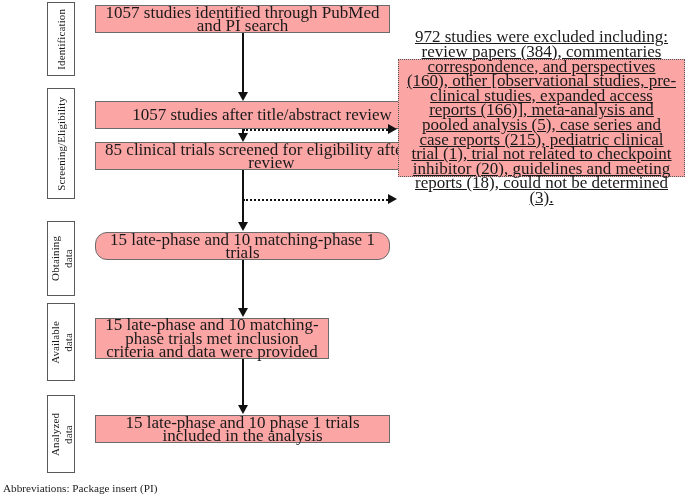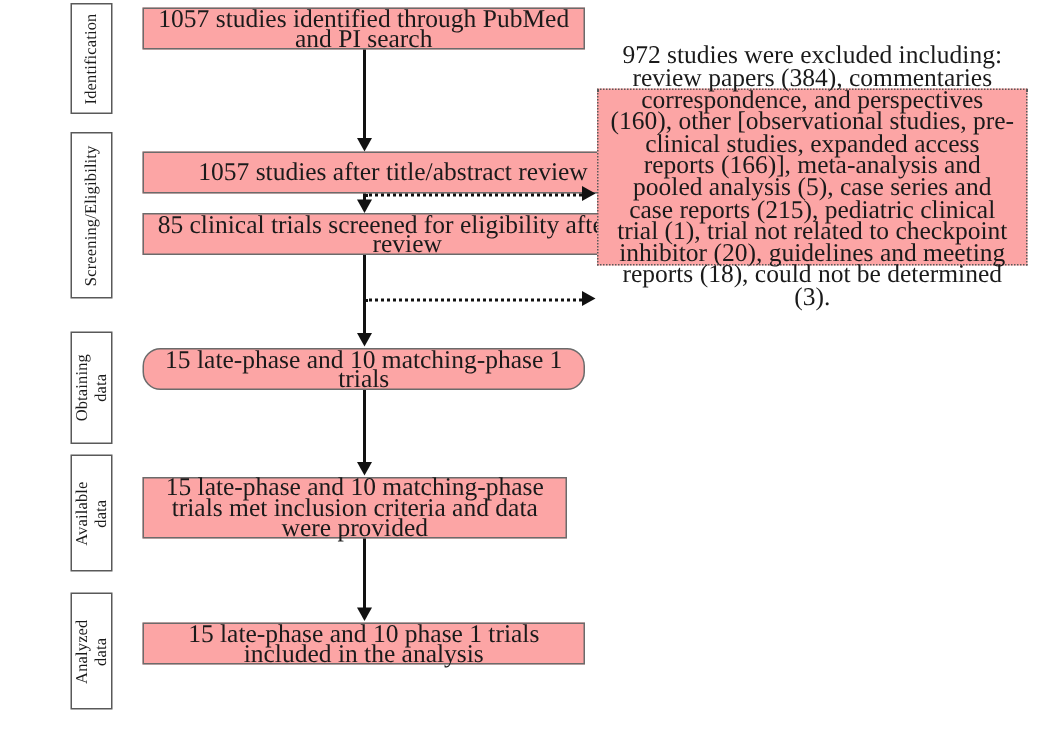--- a/index.html
+++ b/index.html
@@ -56,20 +56,21 @@
     font-size: 17px;
     line-height: 13.5px;
     color: #1a1a1a;
   }
 
   .flow-box.dashed {
     border: 1.3px dotted #5a5a5a;
   }
   .flow-box.dashed .box-text {
     line-height: 14.6px;
+    text-decoration: underline;
   }
 
   .box-text {
     display: block;
     width: 100%;
   }
 
   
   .conn-v {
     position: absolute;
@@ -145,21 +146,21 @@
   </div>
 
   <div class="flow-box" style="left:95px; top:142px; width:353px; height:28px;">
     <span class="box-text">85 clinical trials screened for eligibility after text review</span>
   </div>
 
   <div class="flow-box" style="left:95px; top:232px; width:295px; height:28px;border-radius:12px;">
     <span class="box-text">15 late-phase and 10 matching-phase 1 trials</span>
   </div>
 
-  <div class="flow-box" style="left:95px; top:318px; width:283px; height:41px;">
+  <div class="flow-box" style="left:95px; top:318px; width:234px; height:41px;">
     <span class="box-text">15 late-phase and 10 matching-phase trials met inclusion criteria and data were provided</span>
   </div>
 
   <div class="flow-box" style="left:95px; top:415px; width:295px; height:28px;">
     <span class="box-text">15 late-phase and 10 phase 1 trials included in the analysis</span>
   </div>
 
   <div class="flow-box dashed" style="left:398px; top:59px; width:287px; height:118px;">
     <span class="box-text">972 studies were excluded  including: review papers (384), commentaries correspondence, and perspectives (160), other [observational studies, pre-clinical studies, expanded access reports (166)], meta-analysis and pooled analysis (5), case series and case reports (215), pediatric clinical trial (1), trial not related to checkpoint inhibitor (20), guidelines and meeting reports (18), could not be determined (3).</span>
   </div>
@@ -179,14 +180,15 @@
 
   <div class="conn-v" style="left:242px; top:359px; height:47px;"></div>
   <div class="arrow-down" style="left:237.5px; top:405px;"></div>
 
   <div class="conn-dot" style="left:243px; top:129px; width:145px;"></div>
   <div class="arrow-right" style="left:388px; top:124px;"></div>
 
   <div class="conn-dot" style="left:243px; top:199px; width:145px;"></div>
   <div class="arrow-right" style="left:388px; top:194px;"></div>
 
+  <div id="footnote">Abbreviations: Package insert (PI)</div>
 
 </div>
 
 </body></html>

